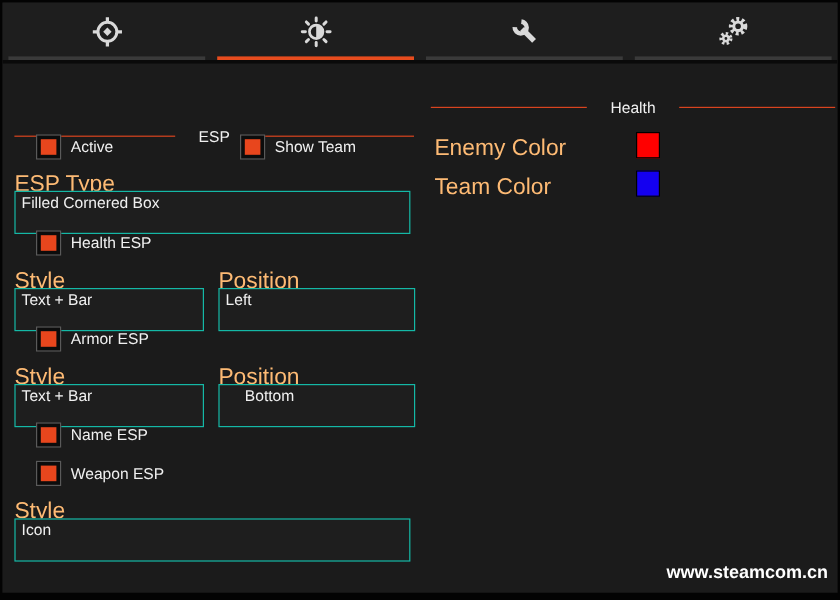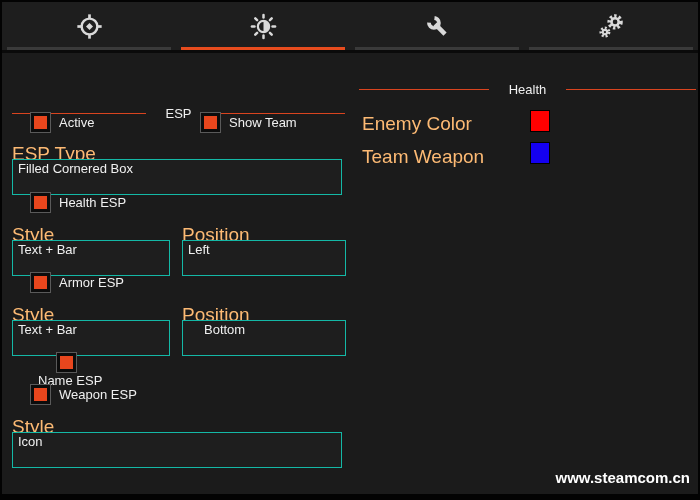--- a/index.html
+++ b/index.html
@@ -166,38 +166,38 @@
     <span class="checkbox">
         <span class="fill"></span>
       </span>
     <span class="cblabel">Armor ESP</span>
   </div>
   <div class="field-label" style="left:10px; top:302px;">Style</div>
   <div class="field-label" style="left:180px; top:302px;">Position</div>
   <div class="combo" style="left:10px; top:318px; width:158px;">Text + Bar</div>
   <div class="combo" style="left:180px; top:318px; width:164px;padding-left:21px;">Bottom</div>
 
-  <div class="cbrow" style="left:12px; top:350px;flex-direction:column;">
+  <div class="cbrow" style="left:12px; top:350px;">
     <span class="checkbox">
         <span class="fill"></span>
       </span>
     <span class="cblabel">Name ESP</span>
   </div>
 
   <div class="cbrow" style="left:12px; top:382px;">
     <span class="checkbox">
         <span class="fill"></span>
       </span>
     <span class="cblabel">Weapon ESP</span>
   </div>
   <div class="field-label" style="left:10px; top:414px;">Style</div>
   <div class="combo" style="left:10px; top:430px; width:330px;">Icon</div>
 
   <div class="field-label" style="left:360px; top:111px;">Enemy Color</div>
   <div class="swatch" style="left: 528px; top: 108px; background: rgb(255, 0, 0);"></div>
-  <div class="field-label" style="left:360px; top:144px;">Team Weapon</div>
+  <div class="field-label" style="left:360px; top:144px;">Team Color</div>
   <div class="swatch" style="left: 528px; top: 140px; background: rgb(20, 0, 240);"></div>
 
   <div class="watermark">
     <div class="wm2">www.steamcom.cn</div>
   </div>
 
 </div>
 
 </body></html>

